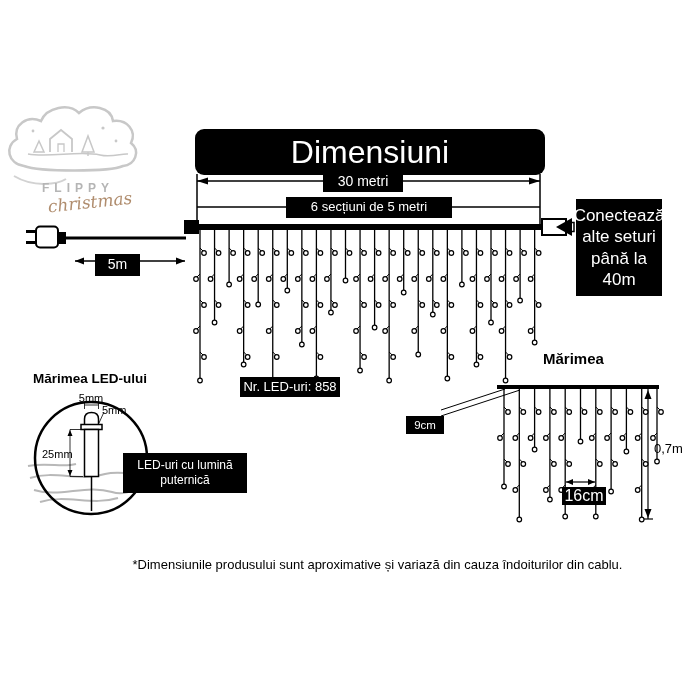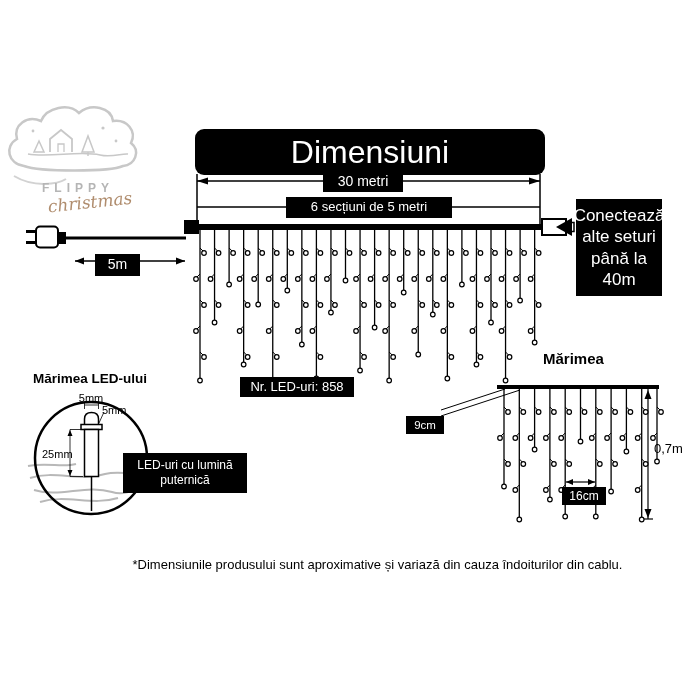--- a/index.html
+++ b/index.html
@@ -7,23 +7,23 @@
          font-family:"Liberation Sans",sans-serif;color:#000;padding-left:20px;}
   .art{position:absolute;left:0;top:0;}
   .abs{position:absolute;}
   .box{position:absolute;background:#000;color:#fff;display:flex;align-items:center;
        justify-content:center;text-align:center;line-height:1.25;}
   .banner{left:195px;top:129px;width:350px;height:46px;border-radius:9px;font-size:32px;}
   .b30{left:323px;top:171px;width:80px;height:21px;font-size:14px;}
   .b6sect{left:286px;top:197px;width:166px;height:21px;font-size:13px;}
   .b5m{left:95px;top:254px;width:45px;height:22px;font-size:14px;}
   .bconnect{left:576px;top:182px;width:82px;font-size:17px;padding:6px 2px;margin-top:17px;}
-  .bledcount{left:240px;top:377px;width:114px;height:20px;font-size:13px;}
+  .bledcount{left:240px;top:377px;width:100px;height:20px;font-size:13px;}
   .b9cm{left:406px;top:403px;width:38px;height:18px;font-size:11.5px;margin-top:13px;}
-  .b16cm{left:562px;top:487px;width:44px;height:18px;font-size:12px;}
+  .b16cm{left:562px;top:487px;width:44px;height:18px;font-size:16px;}
   .blednote{left:123px;top:453px;width:112px;font-size:12px;padding:5px 6px;
             justify-content:flex-start;text-align:center;}
   .sphead{left:543px;top:350px;font-size:15px;font-weight:bold;}
   .l07m{left:654px;top:441px;font-size:13px;}
   .marimea{left:33px;top:371px;font-size:13.5px;font-weight:bold;}
   .foot{left:0;right:0;top:557px;text-align:center;font-size:13px;margin-left:35px;}
   .tiny{font-size:11px;}
   .flippy{left:42px;top:181px;width:96px;color:#b5b5b5;
           font-size:12px;font-weight:bold;letter-spacing:5px;}
   .xmas{left:38px;top:192px;width:104px;text-align:center;color:#b08d6e;

